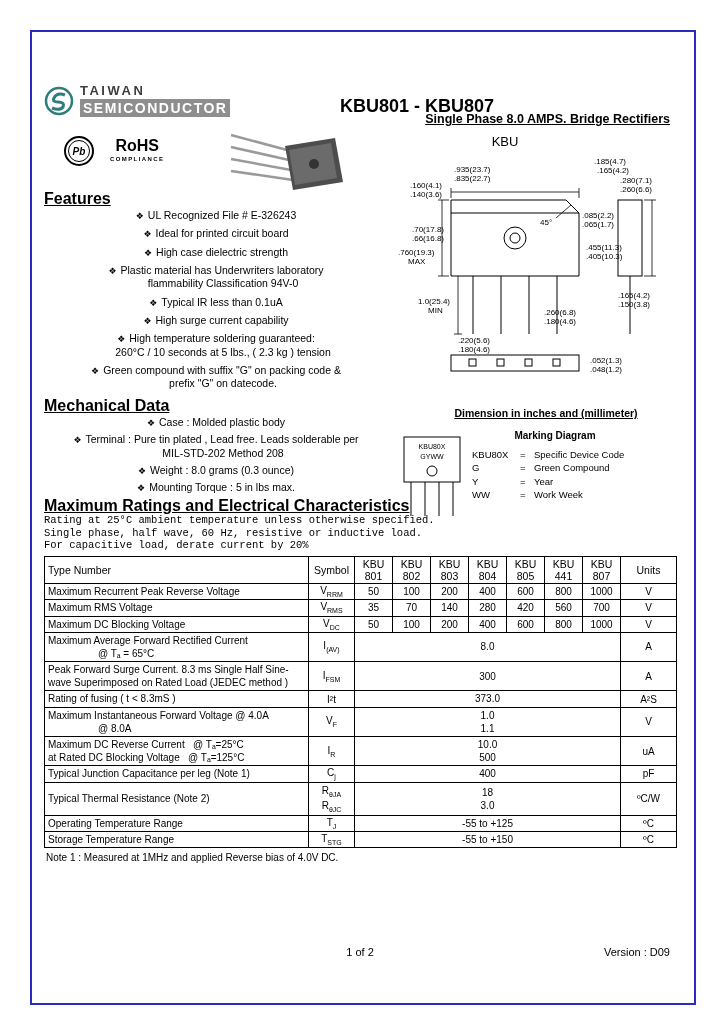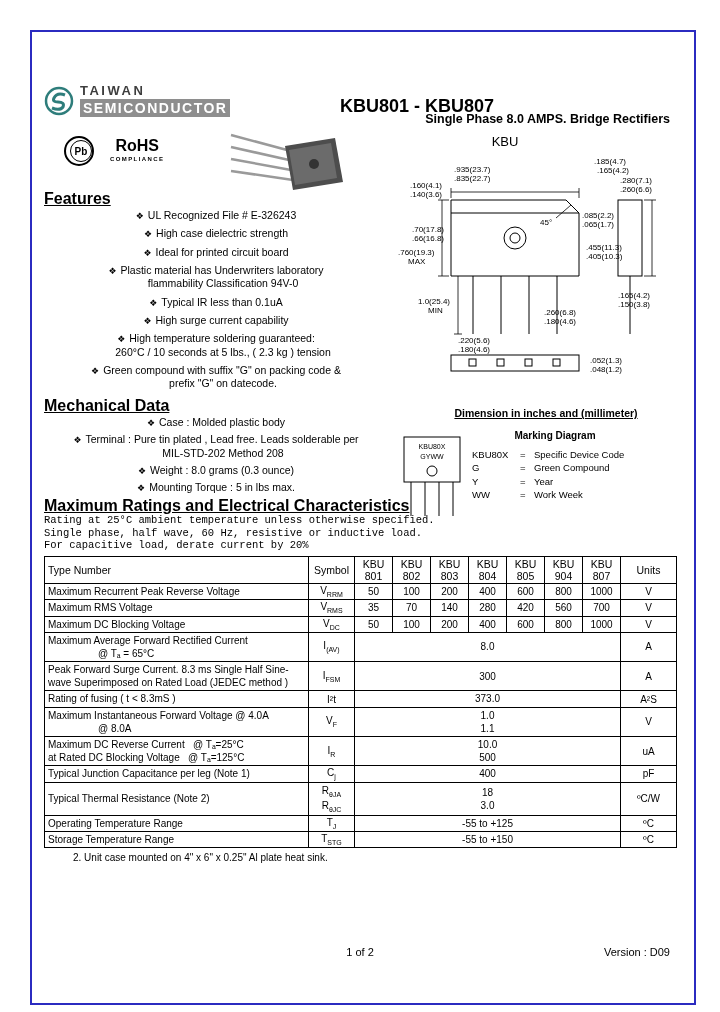--- a/index.html
+++ b/index.html
@@ -10,25 +10,25 @@
   }
   .abs { position:absolute; }
 
   .frame { left:30px; top:30px; width:666px; height:975px; border:2px solid #2b2bc0; }
 
   .logo { left:44px; top:84px; display:flex; align-items:center; gap:6px; }
   .logo-text .l1 { font-size:13px; font-weight:bold; color:#3e3e3e; letter-spacing:2.5px; line-height:1; }
   .logo-text .l2 { margin-top:2px; font-size:14px; font-weight:bold; color:#fff; background:#8e8e8e; letter-spacing:1.5px; padding:2px 3px; line-height:1; }
 
   .doc-title   { left:340px; top:96px;  width:330px; text-align:left; font-size:18px; font-weight:bold; }
-  .doc-subtitle{ left:340px; top:112px; width:330px; text-align:right; font-size:12.5px; font-weight:bold; }
+  .doc-subtitle{ left:340px; top:112px; width:330px; text-align:right; font-size:12.5px; font-weight:bold;text-decoration:underline; }
   .kbu-label   { left:430px; top:134px; width:150px; text-align:center; font-size:13px; }
 
   .pb-badge { left:64px; top:136px; width:30px; height:30px; border:2px solid #000; border-radius:50%;
-              display:flex; align-items:center; justify-content:flex-end; }
+              display:flex; align-items:center; justify-content:center;font-style:italic; }
   .pb-inner { width:22px; height:22px; border:1px solid #000; border-radius:50%;
               display:flex; align-items:center; justify-content:center; font-size:10px; font-weight:bold; }
   .rohs { left:110px; top:138px; text-align:center; }
   .rohs .r1 { font-size:16px; font-weight:bold; line-height:1; }
   .rohs .r2 { font-size:6px; font-weight:bold; letter-spacing:1.4px; margin-top:2px; }
 
   .section-heading { font-size:16px; font-weight:bold; text-decoration:underline; }
 
   .features-list, .mech-list { width:344px; font-size:10.5px;text-align:center; }
   .feat-item { margin-bottom:5px; }
@@ -178,24 +178,24 @@
     <text class="dim" x="194" y="220">.048(1.2)</text>
   </g>
 </svg>
 
 <div class="abs section-heading" style="left:44px; top:190px;">Features</div>
 <div class="abs features-list" style="left:44px; top:209px;">
     <div class="feat-item">
       <div class="feat-line first"><span class="bullet">❖</span><span>UL Recognized File # E-326243</span></div>
     </div>
     <div class="feat-item">
+      <div class="feat-line first"><span class="bullet">❖</span><span>Ideal for printed circuit board</span></div>
+    </div>
+    <div class="feat-item">
       <div class="feat-line first"><span class="bullet">❖</span><span>High case dielectric strength</span></div>
-    </div>
-    <div class="feat-item">
-      <div class="feat-line first"><span class="bullet">❖</span><span>Ideal for printed circuit board</span></div>
     </div>
     <div class="feat-item">
       <div class="feat-line first"><span class="bullet">❖</span><span>Plastic material has Underwriters laboratory</span></div>
       <div class="feat-line cont"><span>flammability Classification 94V-0</span></div>
     </div>
     <div class="feat-item">
       <div class="feat-line first"><span class="bullet">❖</span><span>Typical IR less than 0.1uA</span></div>
     </div>
     <div class="feat-item">
       <div class="feat-line first"><span class="bullet">❖</span><span>High surge current capability</span></div>
@@ -299,21 +299,21 @@
         <th class="h-dev">
           <div>KBU</div>
           <div>804</div>
         </th>
         <th class="h-dev">
           <div>KBU</div>
           <div>805</div>
         </th>
         <th class="h-dev">
           <div>KBU</div>
-          <div>904</div>
+          <div>441</div>
         </th>
         <th class="h-dev">
           <div>KBU</div>
           <div>807</div>
         </th>
         <th class="h-units">Units</th>
       </tr>
     </thead>
     <tbody>
       <tr>
@@ -455,17 +455,17 @@
         <td class="c-sym"><span><span>T</span><sub>STG</sub></span></td>
         <td class="c-val" colspan="7">
           <div>-55 to +150</div>
         </td>
         <td class="c-unit">ºC</td>
       </tr>
     </tbody>
   </table>
 
 <div class="abs notes" style="left:46px; top:850px;">
-  <div class="note2">2. Unit case mounted on 4" x 6" x 0.25" Al plate heat sink.</div>
+  <div>Note 1 : Measured at 1MHz and applied Reverse bias of 4.0V DC.</div>
 </div>
 
 <div class="abs footer-page">1 of 2</div>
 <div class="abs footer-version">Version : D09</div>
 
 </body></html>

